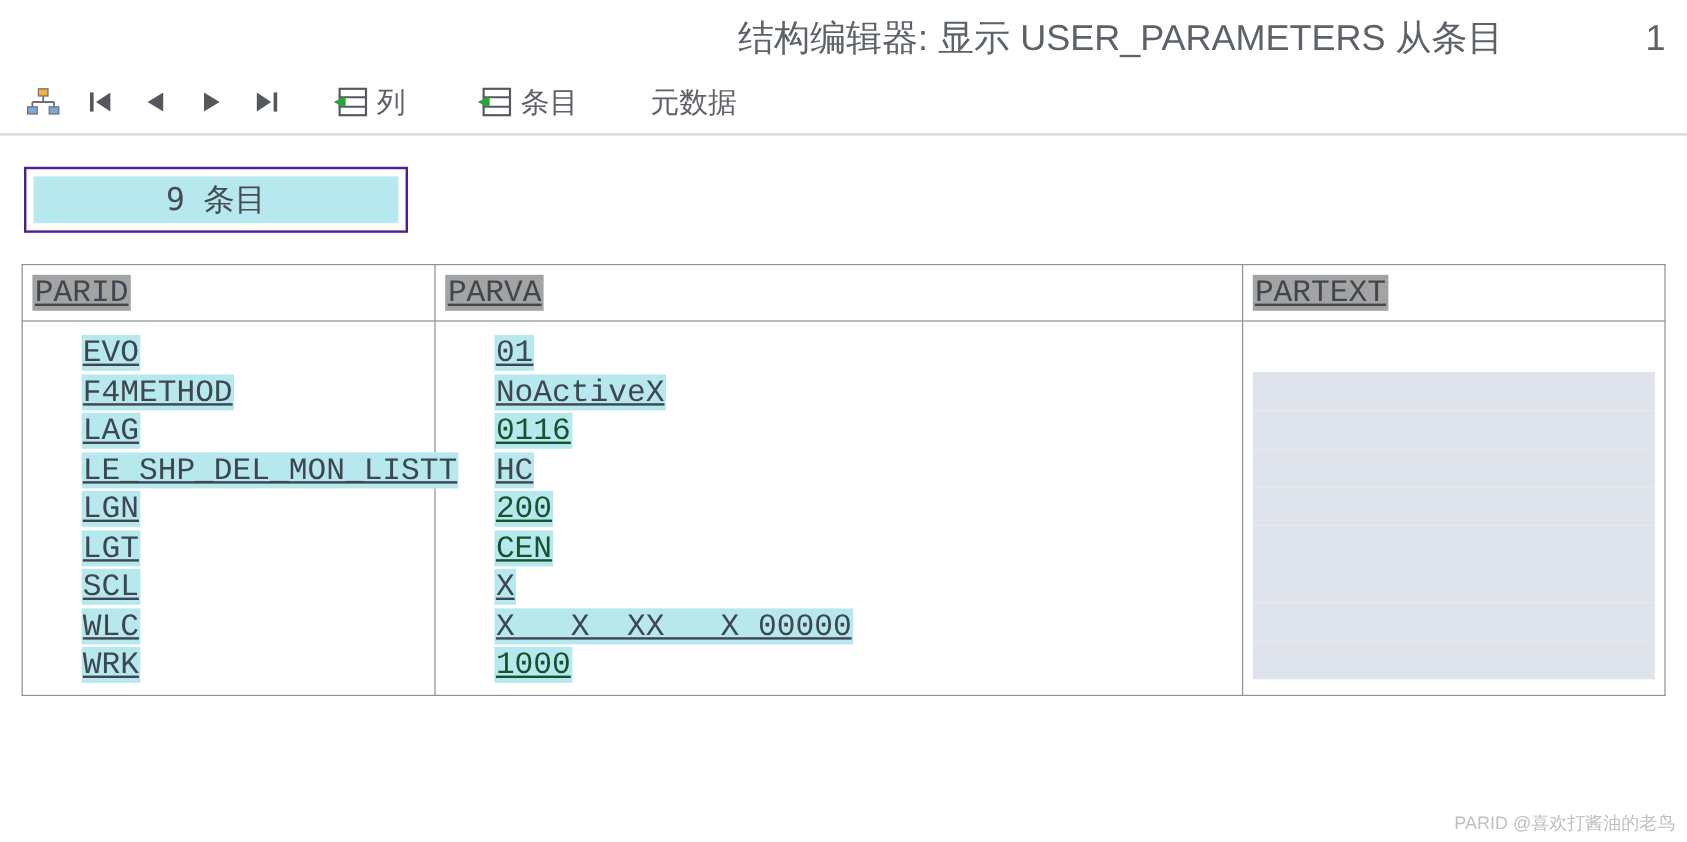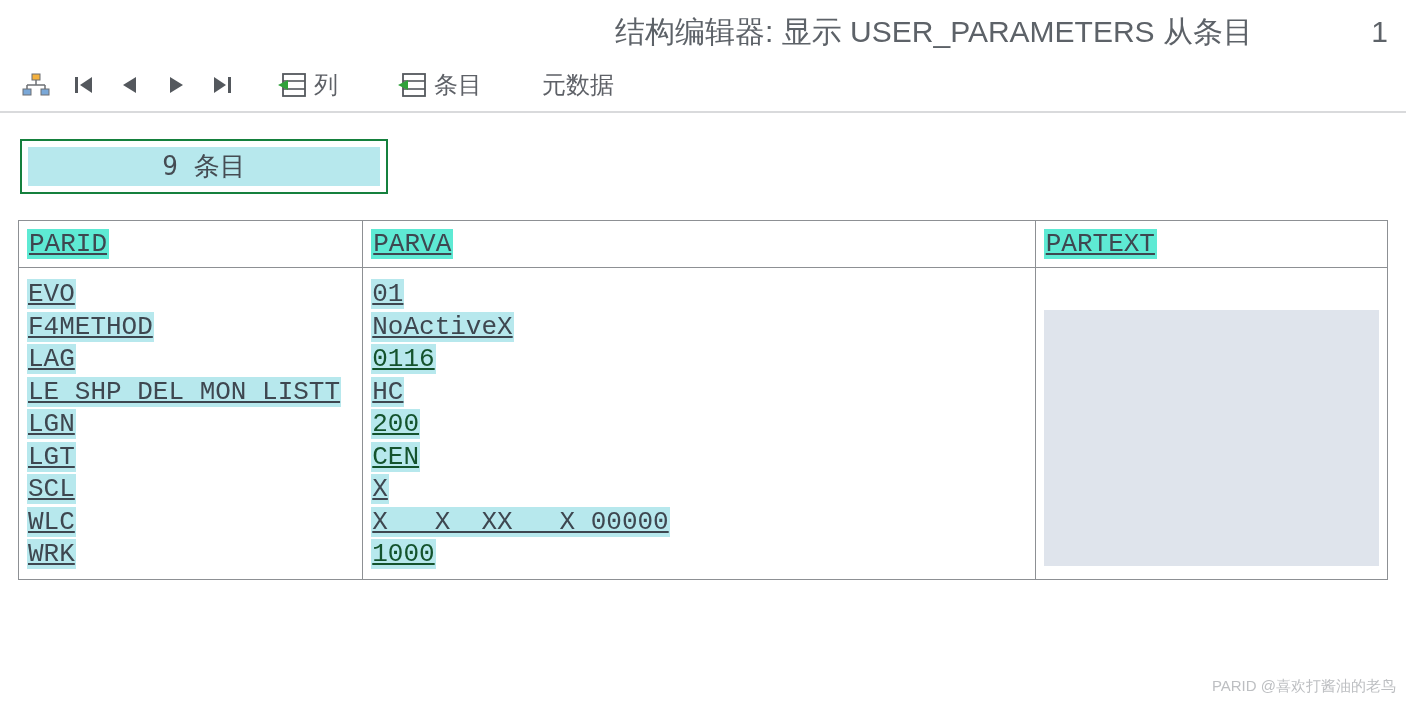--- a/index.html
+++ b/index.html
@@ -36,22 +36,22 @@
     gap: 6px;
     cursor: pointer;
     padding: 2px 4px;
   }
   .icon { display: inline-flex; align-items: center; justify-content: center; }
   .spacer-sm { width: 8px; }
   .spacer-md { width: 24px; }
 
   .count-wrap {
     margin: 26px 0 0 20px;
-    width: 368px;
-    border: 2px solid #15803d;
+    width: 320px;
+    border: 2px solid #4c1d95;
     padding: 6px;
   }
   .count-inner {
     background: #b7e8ed;
     text-align: center;
     font-size: 26px;
     font-family: "SimSun", monospace;
     color: #454c53;
     padding: 2px 0;
   }
@@ -71,37 +71,38 @@
   .data-table th {
     font-weight: normal;
   }
   .col-parid { width: 344px; }
   .col-parva { width: 672px; }
   .col-partext { width: 352px; }
   .hdr-label {
     font-family: "Courier New", monospace;
     font-size: 26px;
     text-decoration: underline;
-    background: #5eead4;
+    background: #a3a3a3;
     padding: 0 2px;
     color: #3e4750;
   }
   .cell-stack {
     display: flex;
     flex-direction: column;
     gap: 0px;
     padding-top: 2px;
   }
   .cell-val {
     font-family: "Courier New", monospace;
     font-size: 26px;
     text-decoration: underline;
     color: #3e4750;
     line-height: 1.25;
     white-space: pre;
+    margin-left: 41px;
   }
   .cell-val .hl { background: #b7e8ed; padding: 0 1px; }
   .cell-faded { color: #14532d; }
   .partext-stack { padding-top: 2px; }
   .partext-row {
     height: 32px;
     margin-bottom: 0px;
   }
   .partext-row.shaded { background: #dfe4ec; }
 

